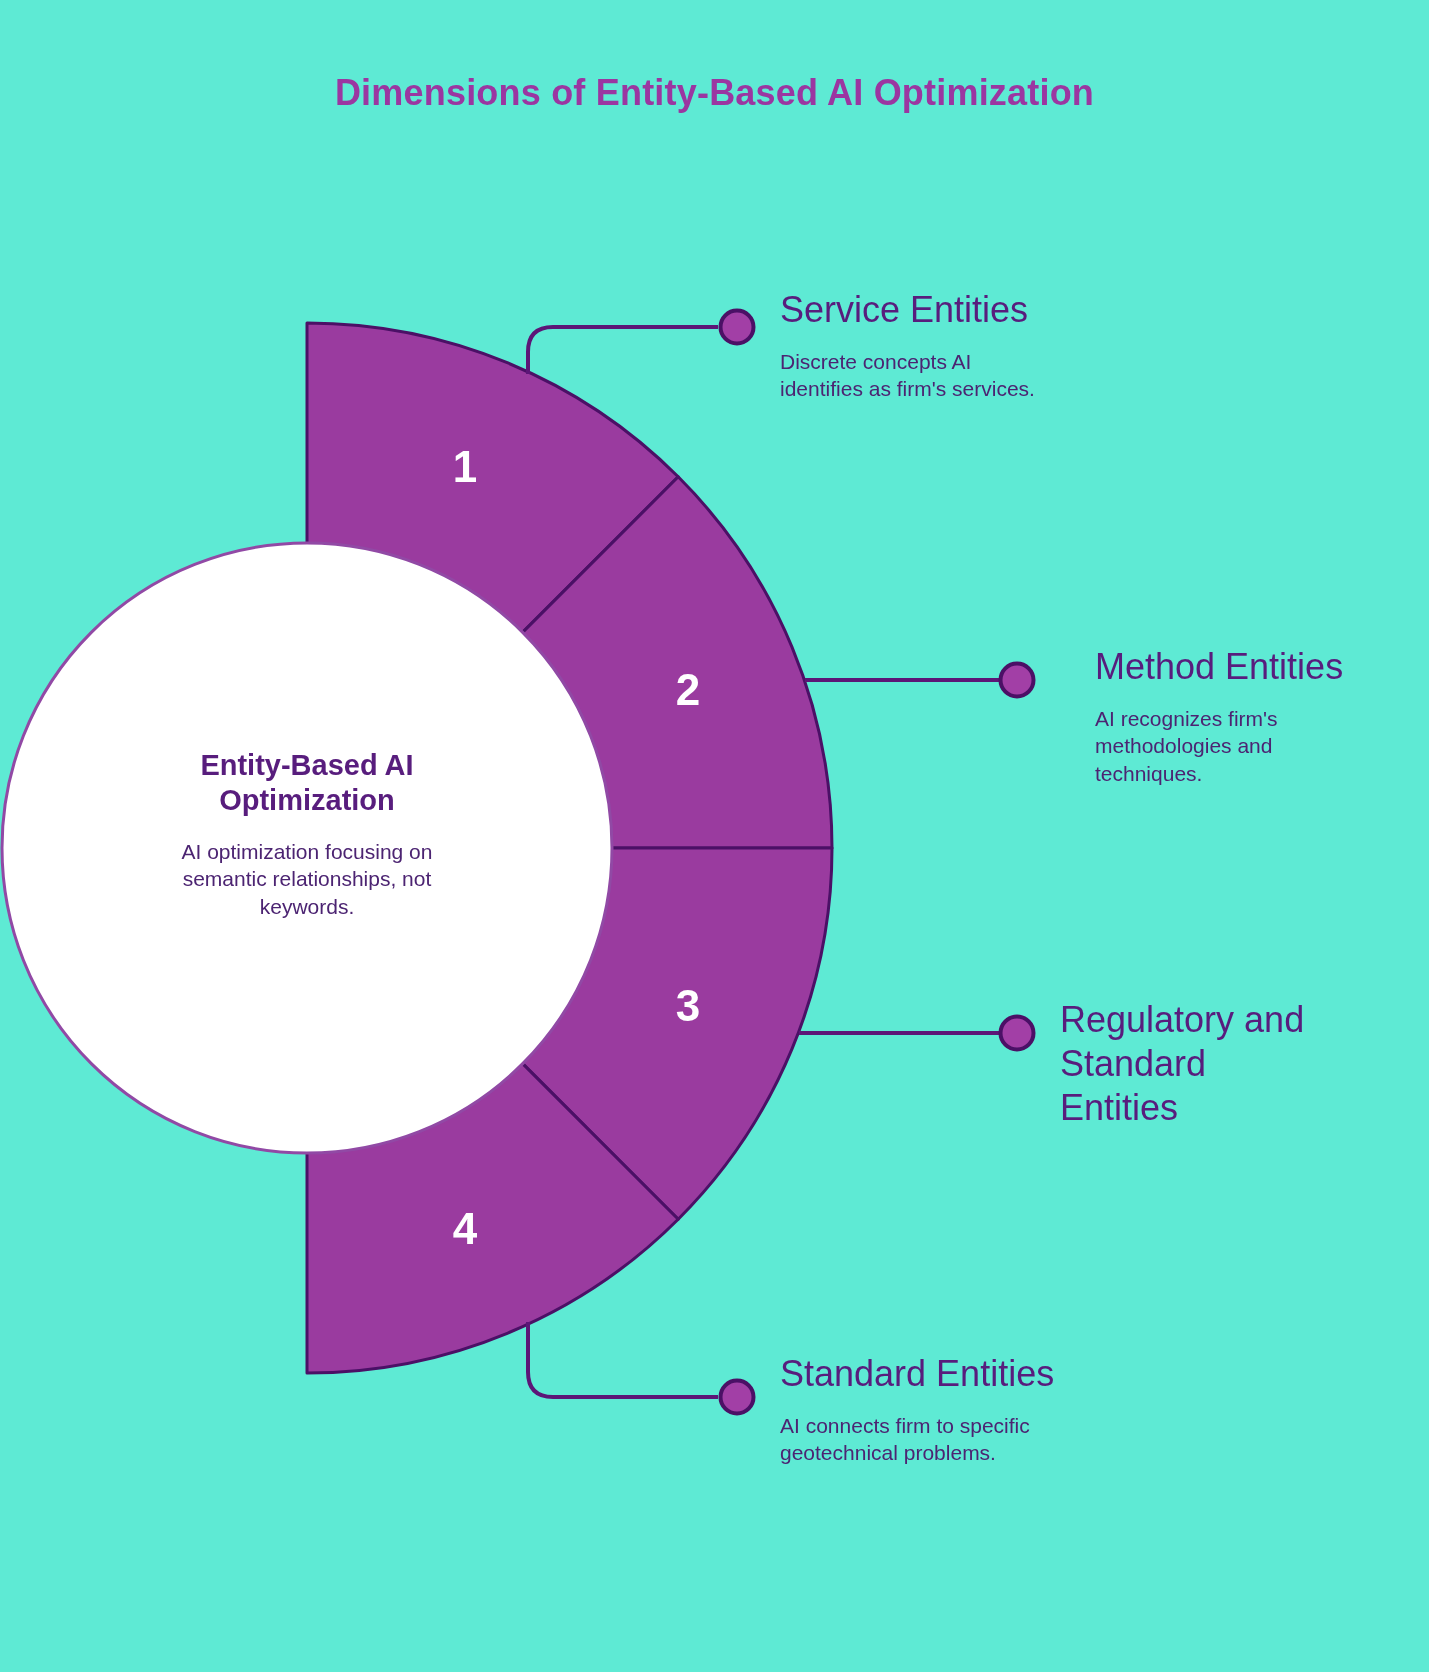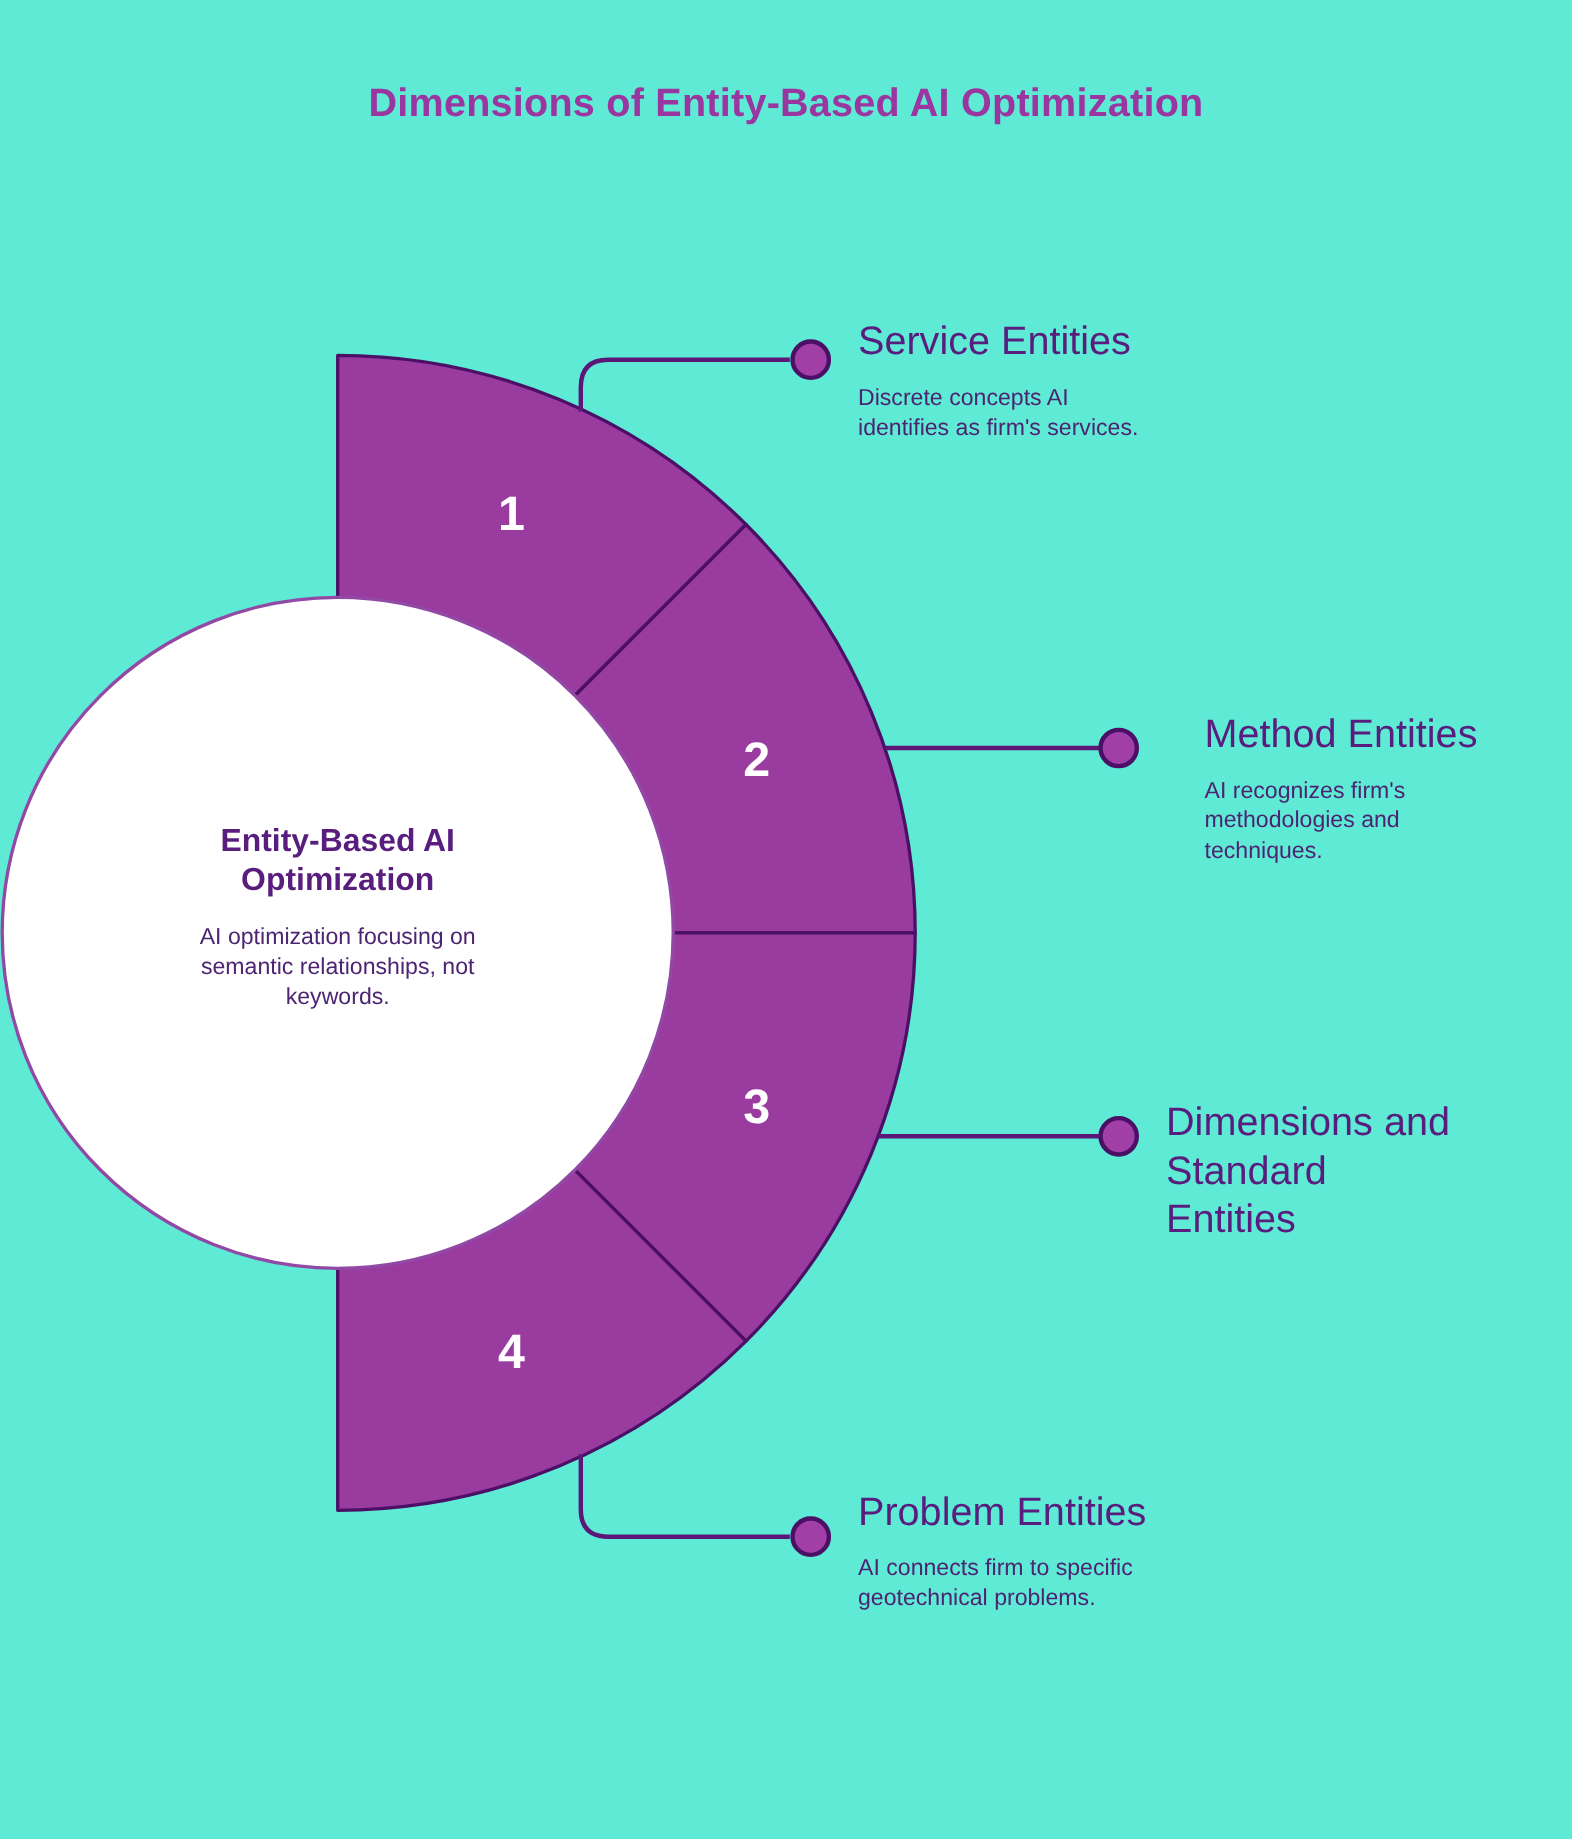--- a/index.html
+++ b/index.html
@@ -127,21 +127,21 @@
     <h3 class="callout-heading">Service Entities</h3>
     <p class="callout-body">Discrete concepts AI identifies as firm's services.</p>
   </div>
 
   <div class="callout callout-2">
     <h3 class="callout-heading">Method Entities</h3>
     <p class="callout-body">AI recognizes firm's methodologies and techniques.</p>
   </div>
 
   <div class="callout callout-3">
-    <h3 class="callout-heading">Dimensions and Standard Entities</h3>
+    <h3 class="callout-heading">Regulatory and Standard Entities</h3>
   </div>
 
   <div class="callout callout-4">
-    <h3 class="callout-heading">Problem Entities</h3>
+    <h3 class="callout-heading">Standard Entities</h3>
     <p class="callout-body">AI connects firm to specific geotechnical problems.</p>
   </div>
 
 </div>
 
 </body></html>

